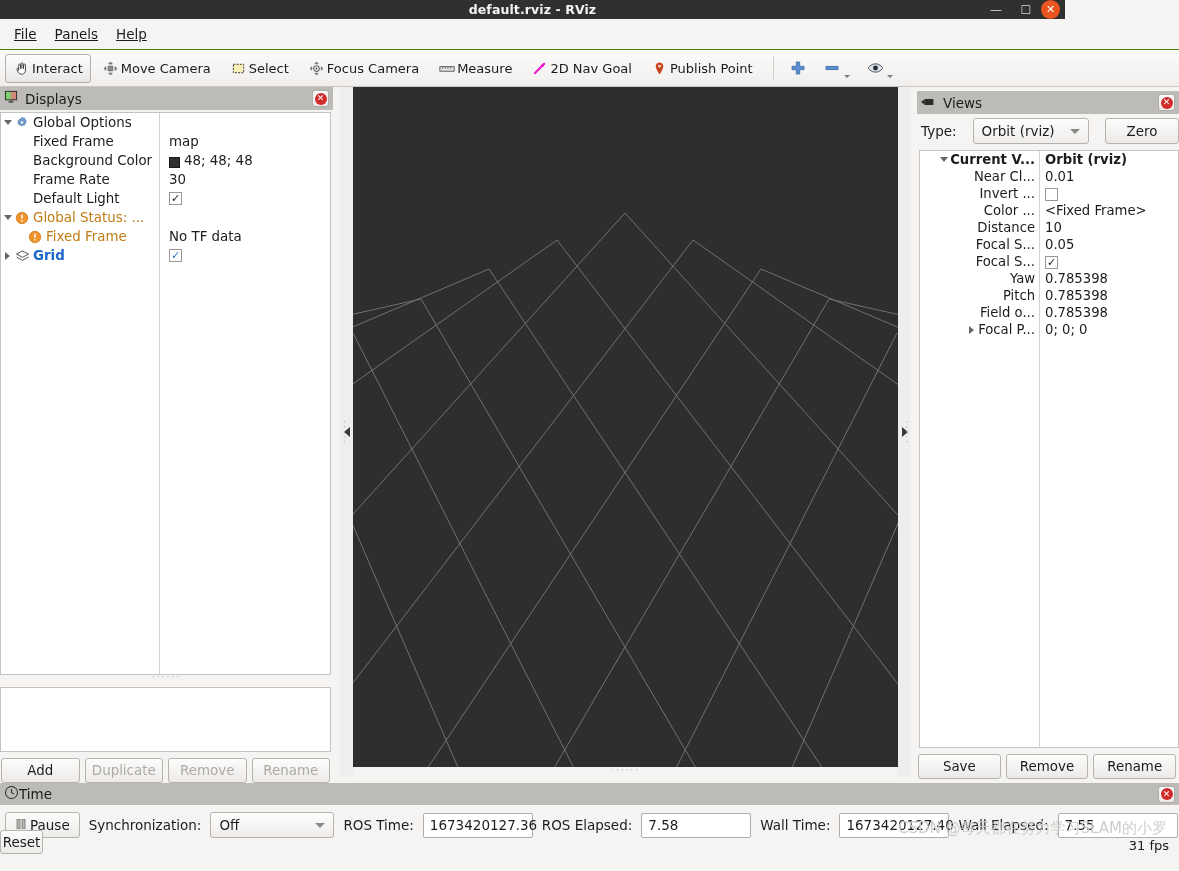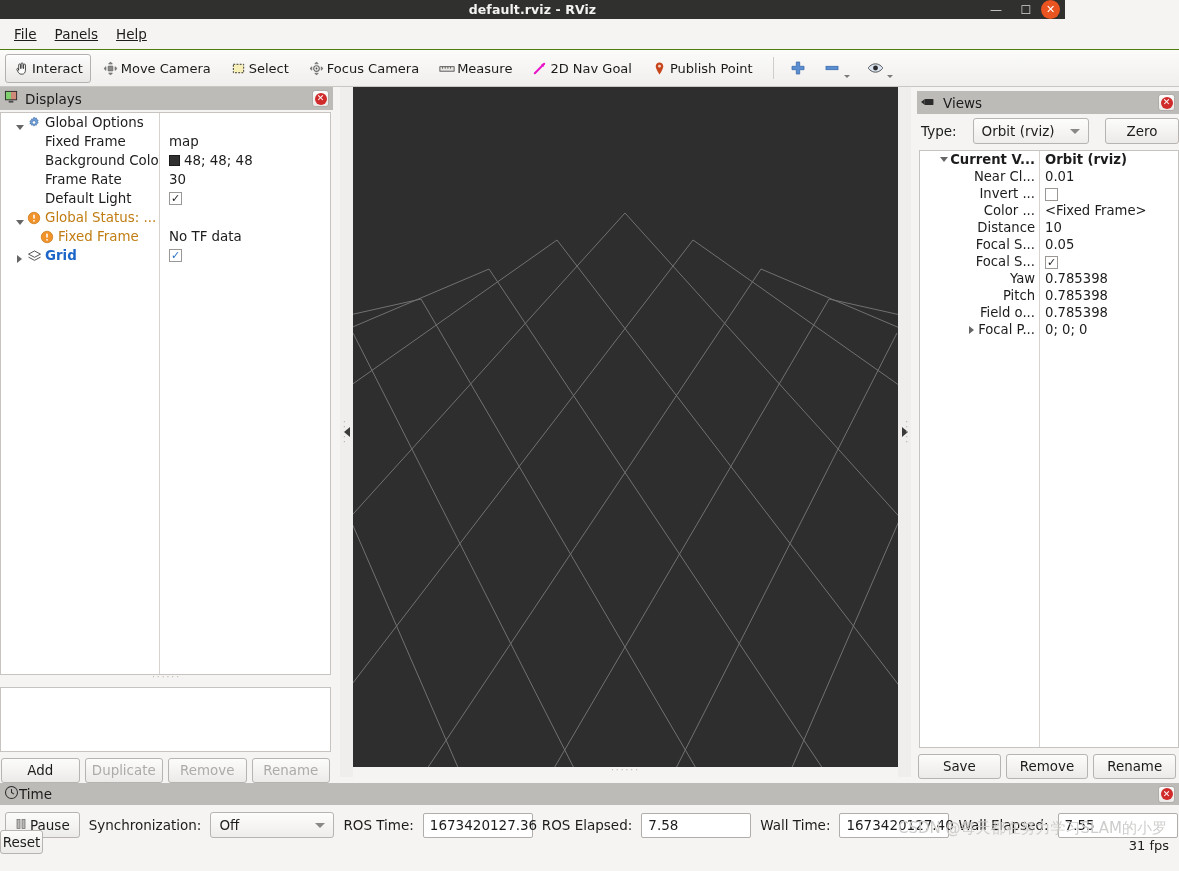--- a/index.html
+++ b/index.html
@@ -105,22 +105,22 @@
     position: relative; background: #fff; border: 1px solid #c6c3c0;
     margin: 2px 2px 0 0; height: 563px; overflow: hidden;
   }
   .tree-col-divider {
     position: absolute; left: 158px; top: 0; bottom: 0; width: 1px; background: #d6d3d0;
   }
   .trow {
     position: relative; height: 19px; display: flex; align-items: center;
     font-size: 13.4px; white-space: nowrap;
   }
-  .tcell-name { display: flex; align-items: flex-end; width: 158px; overflow: hidden; padding-left: 12px; }
-  .tcell-val { padding-left: 10px; display: flex; align-items: center; gap: 4px; }
+  .tcell-name { display: flex; align-items: center; width: 158px; overflow: hidden; }
+  .tcell-val { padding-left: 10px; display: flex; align-items: flex-end; gap: 4px; }
   .twist {
     width: 13px; flex: 0 0 13px; display: flex; align-items: center; justify-content: center;
   }
   .tw-down { width:0;height:0;border-left:4px solid transparent;border-right:4px solid transparent;border-top:5px solid #666; }
   .tw-right { width:0;height:0;border-top:4px solid transparent;border-bottom:4px solid transparent;border-left:5px solid #666; }
   .ticon { width: 16px; flex: 0 0 16px; display: flex; align-items: center; justify-content: center; margin-right: 3px; }
   .tlabel-orange { color: #c07c12; }
   .tlabel-blue { color: #1d66c9; font-weight: bold; }
   .swatch { width: 11px; height: 11px; background: #303030; border: 1px solid #1a1a1a; display:inline-block; }
   .chk {

